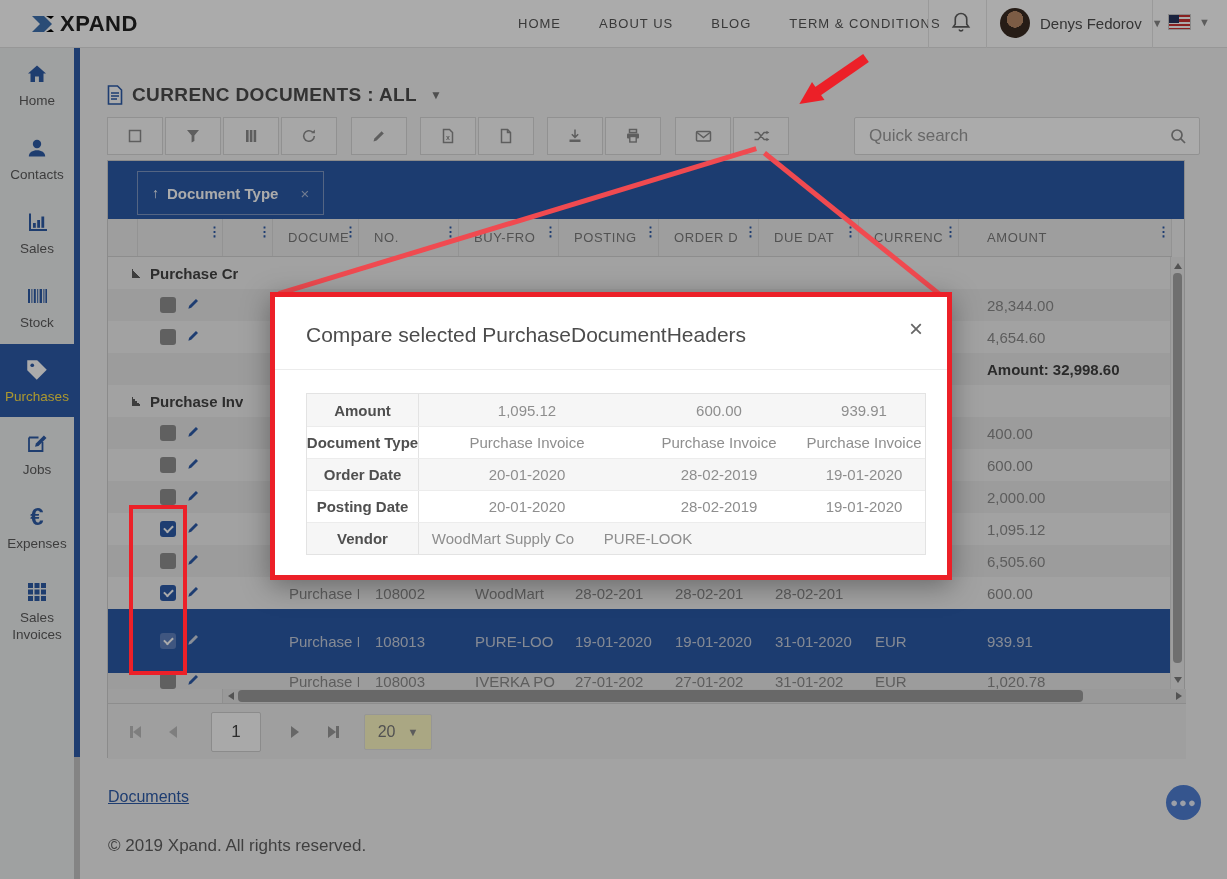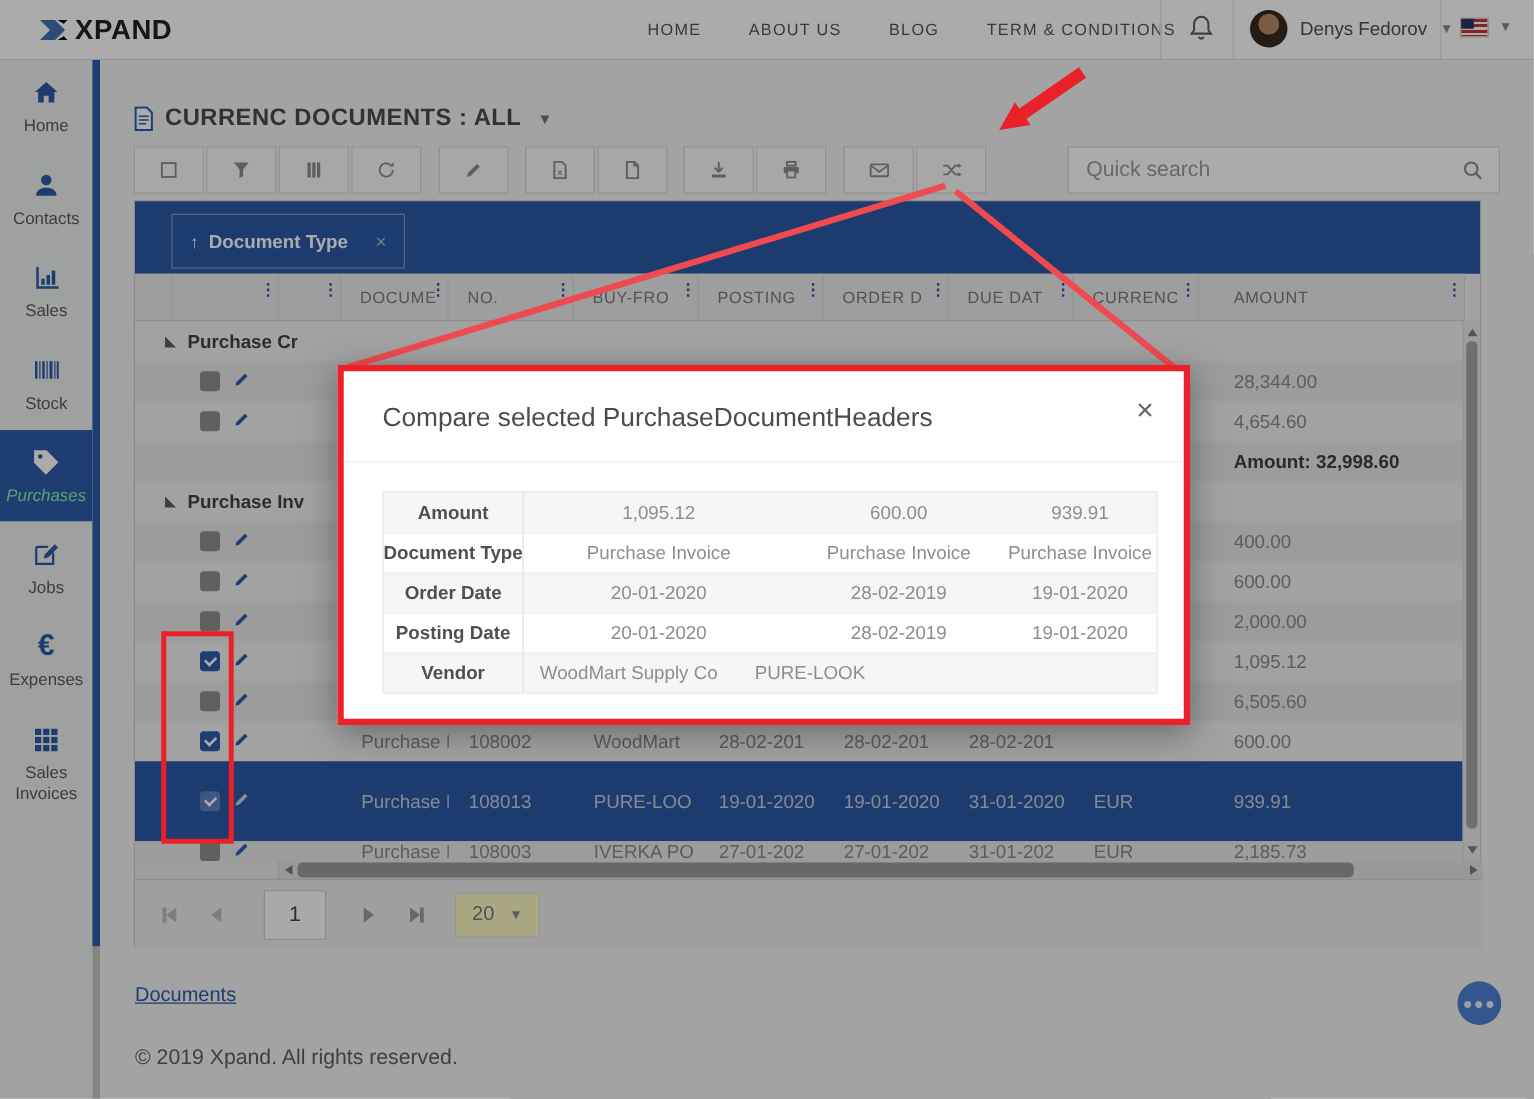--- a/index.html
+++ b/index.html
@@ -30,21 +30,21 @@
   .sidebar { position:absolute; left:0; top:48px; width:74px; height:831px; background:#eef0f1; }
   .sb-scroll-track { position:absolute; left:74px; top:48px; width:6px; height:831px; background:#c5c5c5; }
   .sb-scroll-thumb { position:absolute; left:74px; top:48px; width:6px; height:709px; background:#2d5ba9; }
   .sb-item { width:74px; padding:13px 2px 12px; text-align:center; cursor:pointer; }
   .sb-item .sb-ico { height:26px; display:flex; align-items:center; justify-content:center; }
   .sb-item .sb-label { font-size:13.5px; color:#5b5b5b; margin-top:6px; line-height:1.25; }
   .sb-item svg .f { fill:#2e5ca6; } .sb-item svg .s { stroke:#2e5ca6; fill:none; stroke-width:1.8; }
   .sb-item svg .h { fill:#eef0f1; }
   .sb-ico-euro { font-size:24px; font-weight:bold; color:#2e5ca6; line-height:26px; }
   .sb-item.active { background:#2d5ba9; }
-  .sb-item.active .sb-label { color:#86efac;font-style:italic; }
+  .sb-item.active .sb-label { color:#fde047; }
   .sb-item.active svg .f { fill:#fff; }
   .sb-item.active svg .h { fill:#2d5ba9; }
 
   
   .main { position:absolute; left:80px; top:48px; width:1147px; height:831px; background:#f3f3f3; }
   .title-row { position:absolute; left:27px; top:36px; display:flex; align-items:center; gap:9px; }
   .page-title { font-size:19px; color:#4b4b4b; letter-spacing:.4px; }
   .title-caret { font-size:12px; color:#777; margin-left:4px; }
 
   .toolbar { position:absolute; left:27px; top:69px; height:38px; width:1093px; }
@@ -623,21 +623,21 @@
                 </svg></span>
             </div>
             <div class="cell c-exp"></div>
             <div class="cell c-doc">Purchase In</div>
             <div class="cell c-no">108003</div>
             <div class="cell c-buy">IVERKA PO</div>
             <div class="cell c-post">27-01-202</div>
             <div class="cell c-order">27-01-202</div>
             <div class="cell c-due">31-01-202</div>
             <div class="cell c-cur">EUR</div>
-            <div class="cell c-amt">2,185.73</div>
+            <div class="cell c-amt">1,020.78</div>
           </div>
         </div>
       <div class="vscroll">
         <span class="vs-up"></span>
         <span class="vs-thumb"></span>
         <span class="vs-down"></span>
       </div>
       <div class="hscroll">
         <span class="hs-left"></span>
         <span class="hs-la"></span>

